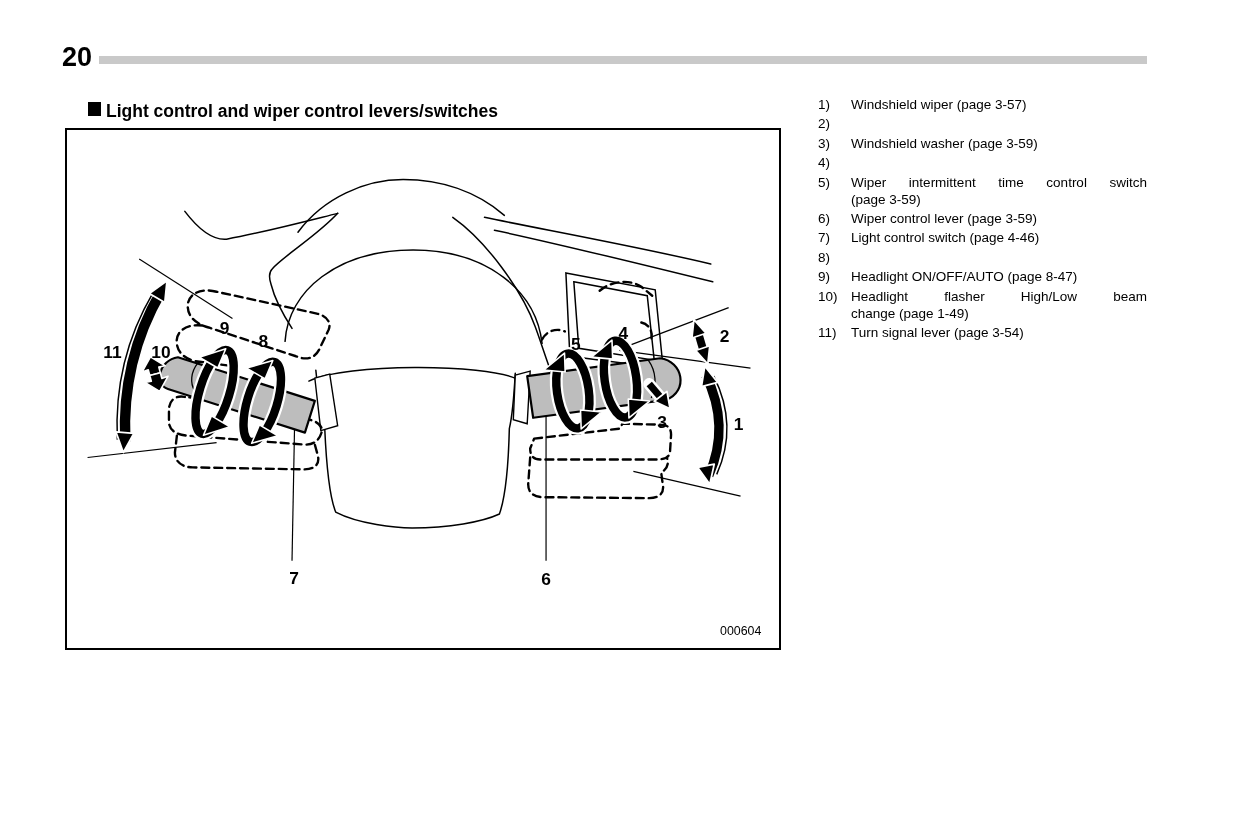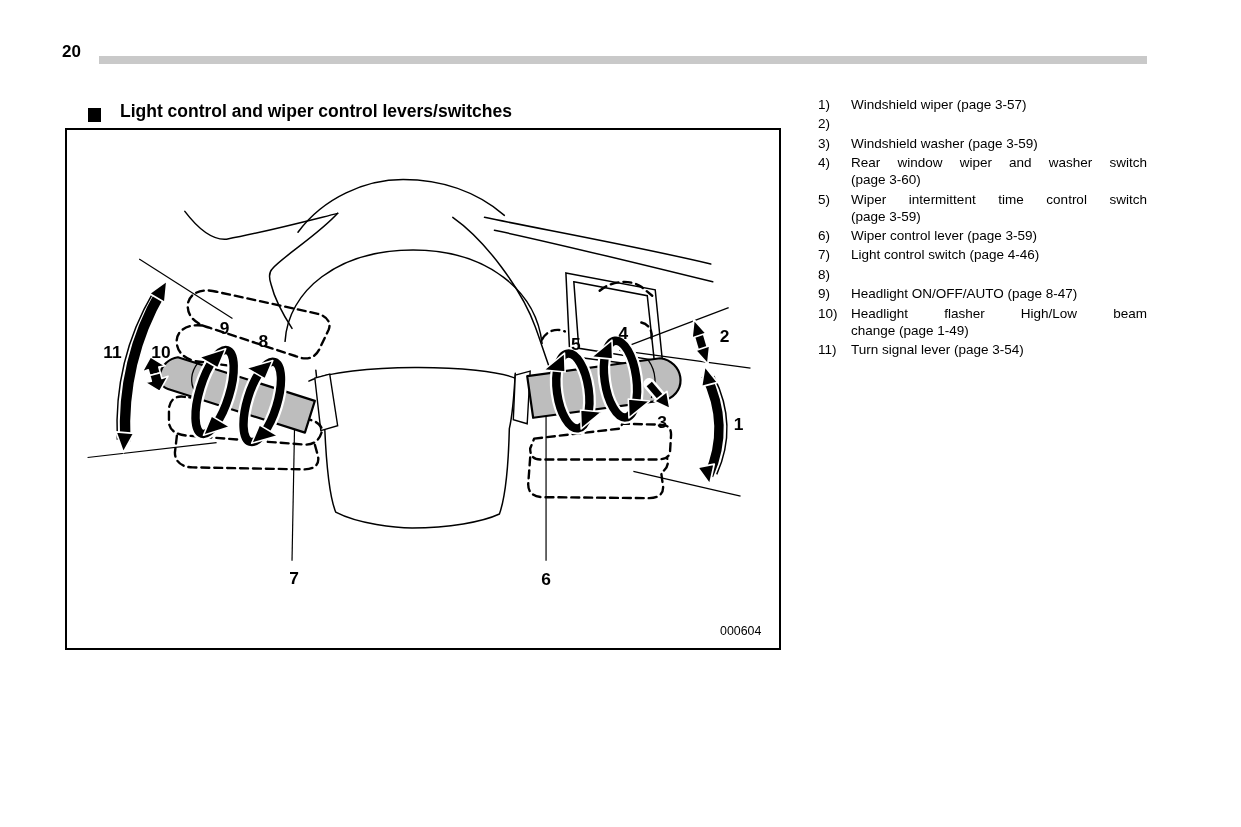--- a/index.html
+++ b/index.html
@@ -8,28 +8,28 @@
     --lever:#bdbdbd;
   }
   html,body{margin:0;padding:0;background:#ffffff;}
   body{
     width:1241px;height:827px;position:relative;overflow:hidden;
     font-family:"Liberation Sans",sans-serif;color:var(--ink);
   }
   
   .page-number{
     position:absolute;left:62px;top:42px;
-    font-size:17px;font-weight:bold;letter-spacing:0;
+    font-size:27px;font-weight:bold;letter-spacing:0;
   }
   .header-rule{
     position:absolute;left:99px;top:56px;width:1048px;height:8px;
     background:var(--rule);
   }
   .section-heading{
-    position:absolute;left:64px;top:101px;display:flex;align-items:flex-end;gap:19px;padding-left:24px;
+    position:absolute;left:64px;top:101px;display:flex;align-items:flex-start;gap:5px;padding-left:24px;
   }
   .section-heading .sq{
     width:13px;height:14px;background:var(--ink);flex:0 0 auto;margin-top:1px;
   }
   .section-heading .ttl{
     font-size:17.5px;font-weight:bold;white-space:nowrap;
   }
   
   .figure-box{
     position:absolute;left:65px;top:128px;width:716px;height:522px;
@@ -208,24 +208,20 @@
       <div class="lnum">2)</div>
     </div>
     <div class="legend-item">
       <div class="lnum">3)</div>
       <div class="ltext">
         <div class="line">Windshield washer (page 3-59)</div>
       </div>
     </div>
     <div class="legend-item">
       <div class="lnum">4)</div>
-      <div class="ltext">
-        <div class="line jl">Rear window wiper and washer switch</div>
-        <div class="line">(page 3-60)</div>
-      </div>
     </div>
     <div class="legend-item">
       <div class="lnum">5)</div>
       <div class="ltext">
         <div class="line jl">Wiper intermittent time control switch</div>
         <div class="line">(page 3-59)</div>
       </div>
     </div>
     <div class="legend-item">
       <div class="lnum">6)</div>

